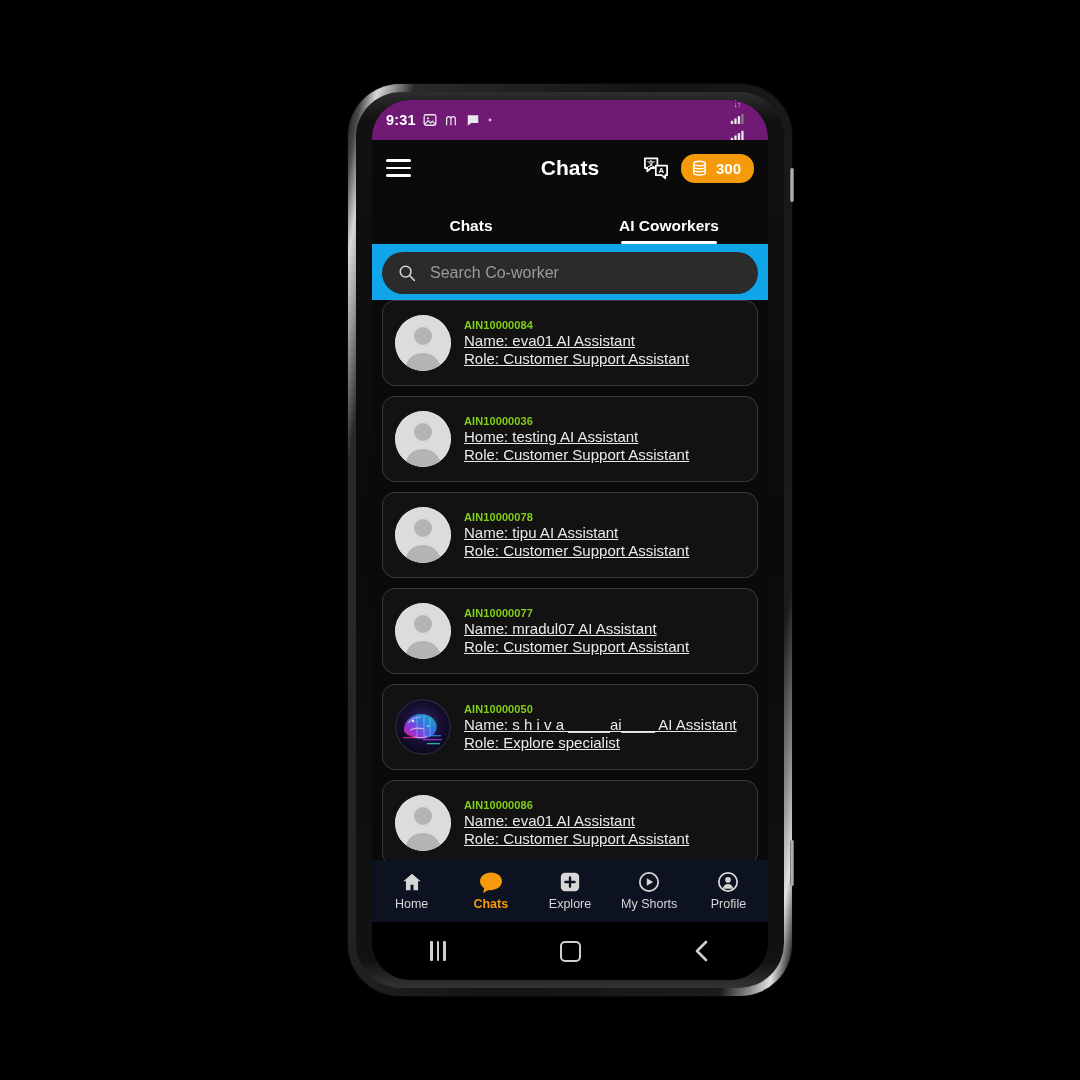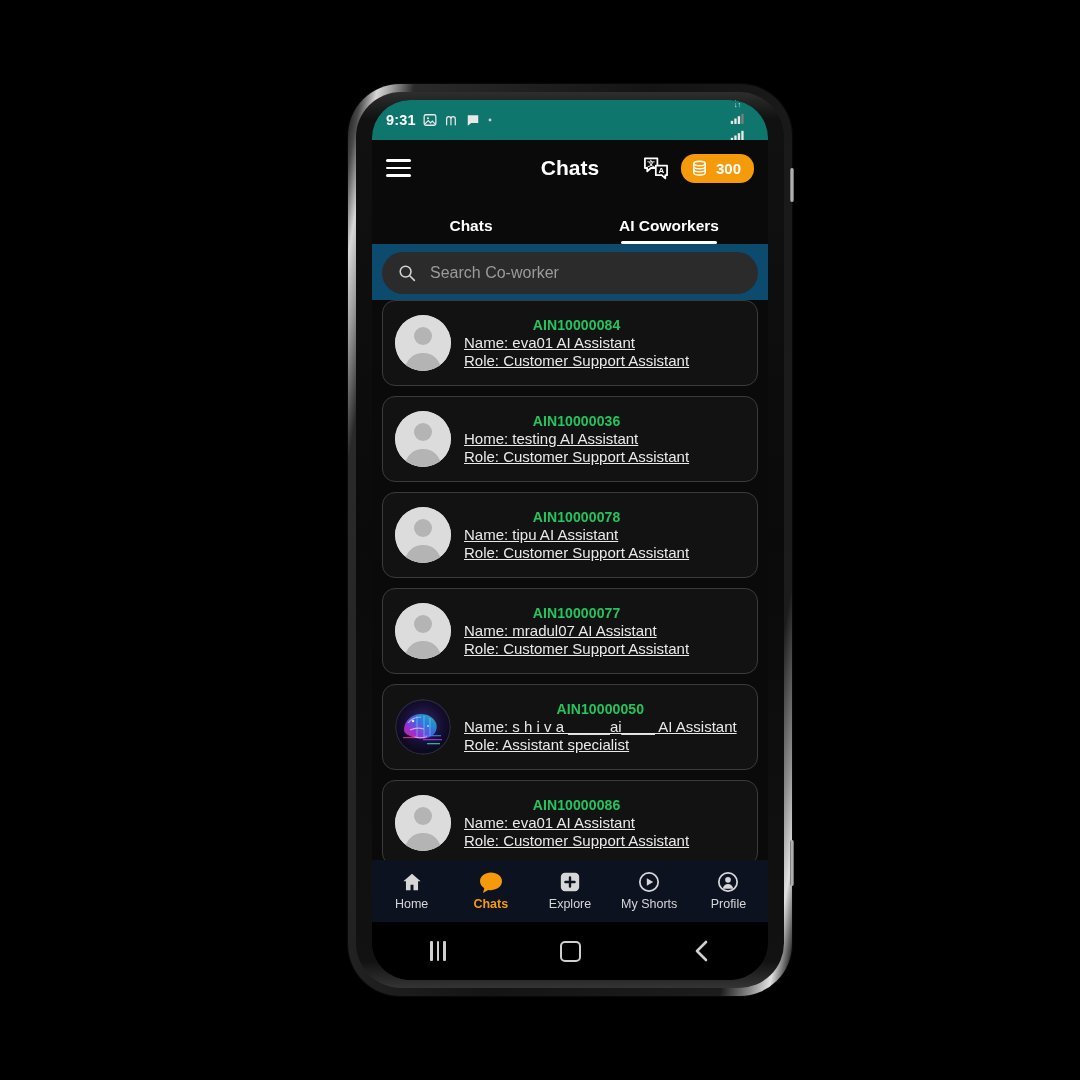--- a/index.html
+++ b/index.html
@@ -41,21 +41,21 @@
     right: -2px;
     width: 4px;
     border-radius: 2px;
     background: linear-gradient(90deg, #6a6a6a, #c8c8c8 50%, #5a5a5a);
   }
 
   
   #status-bar {
     position: relative;
     height: 40px;
-    background: #0f766e;
+    background: #701a75;
     display: flex; align-items: center;
     justify-content: space-between;
     padding: 0 16px 0 14px;
   }
   .status-left { display: flex; align-items: center; gap: 7px; }
   .status-right { display: flex; align-items: center; gap: 4px; flex-direction: column; }
   #status-time { color: #fff; font-size: 14.5px; font-weight: 700; letter-spacing: .2px; }
   .si { display: inline-flex; align-items: center; }
 
   
@@ -102,21 +102,21 @@
   .tab.inactive .tab-label { color: #ffffff; }
   .tab .underline {
     position: absolute; bottom: 0;
     height: 3px; width: 96px;
     background: #fff; border-radius: 2px;
     opacity: 0;
   }
   .tab.active .underline { opacity: 1; }
 
   
-  #search-wrap { padding: 8px 10px 6px; background: #0c4a6e; }
+  #search-wrap { padding: 8px 10px 6px; background: #0ea5e9; }
   #search-bar {
     height: 42px;
     background: #2b2b2b;
     border-radius: 21px;
     display: flex; align-items: center;
     padding: 0 16px;
     gap: 14px;
     cursor: text;
   }
   #search-placeholder { color: #9b9b9b; font-size: 16px; }
@@ -143,21 +143,21 @@
   .avatar {
     width: 56px; height: 56px;
     border-radius: 50%;
     flex: 0 0 56px;
     background: #dcdcdc;
     overflow: hidden;
     position: relative;
   }
   .avatar.brain { background: #0c0a18; }
   .card-text { display: flex; flex-direction: column; gap: 1px; min-width: 0; }
-  .cw-id { color: #22c55e; font-size: 14px; font-weight: 700; letter-spacing: .1px; text-align: center; }
+  .cw-id { color: #84cc16; font-size: 11px; font-weight: 700; letter-spacing: .1px; }
   .cw-name, .cw-role { color: #eaeaea; font-size: 15px; font-weight: 400; white-space: nowrap; text-decoration: underline; }
 
   
   #bottom-nav {
     position: absolute;
     left: 0; right: 0; bottom: 58px;
     height: 62px;
     background: #0d1220;
     display: flex;
     align-items: center;
@@ -410,21 +410,21 @@
             <rect x="8" y="38" width="12" height="1.2" fill="#ff2f8e"></rect>
           </g>
           <circle cx="18" cy="22" r="1.3" fill="#fff" opacity="0.85"></circle>
           <circle cx="33" cy="27" r="1" fill="#9ff" opacity="0.8"></circle>
           <circle cx="28" cy="28" r="27.3" fill="none" stroke="#2a2a3a" stroke-width="1.4"></circle>
         </svg>
       </div>
       <div class="card-text">
         <span class="cw-id">AIN10000050</span>
         <span class="cw-name">Name: s h i v a _____ai____ AI Assistant</span>
-        <span class="cw-role">Role: Assistant specialist</span>
+        <span class="cw-role">Role: Explore specialist</span>
       </div>
     </div>
 
     <div class="coworker-card">
       <div class="avatar">
         <svg width="56" height="56" viewBox="0 0 56 56">
             <circle cx="28" cy="28" r="28" fill="#dcdcdc"></circle>
             <circle cx="28" cy="21" r="9" fill="#b4b4b4"></circle>
             <path d="M10 56c0-11 8-18 18-18s18 7 18 18z" fill="#b4b4b4"></path>
           </svg>

